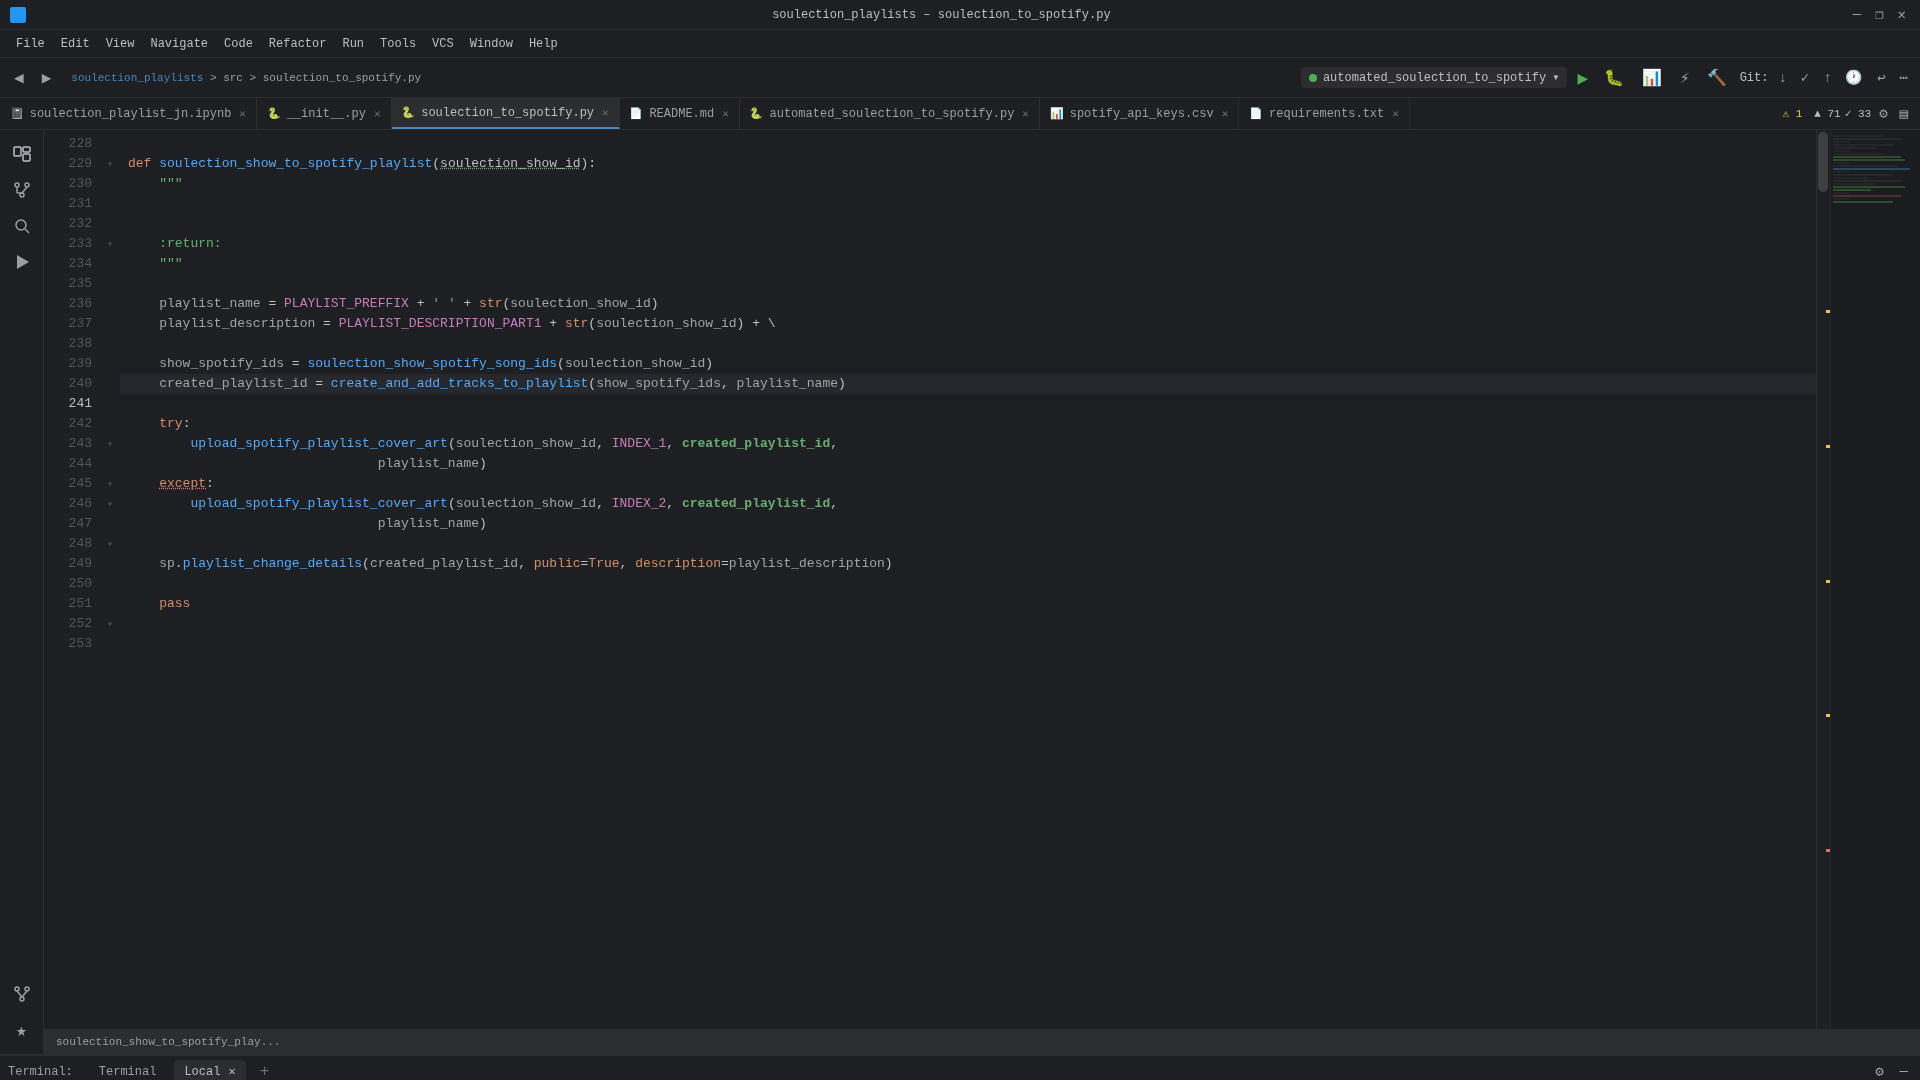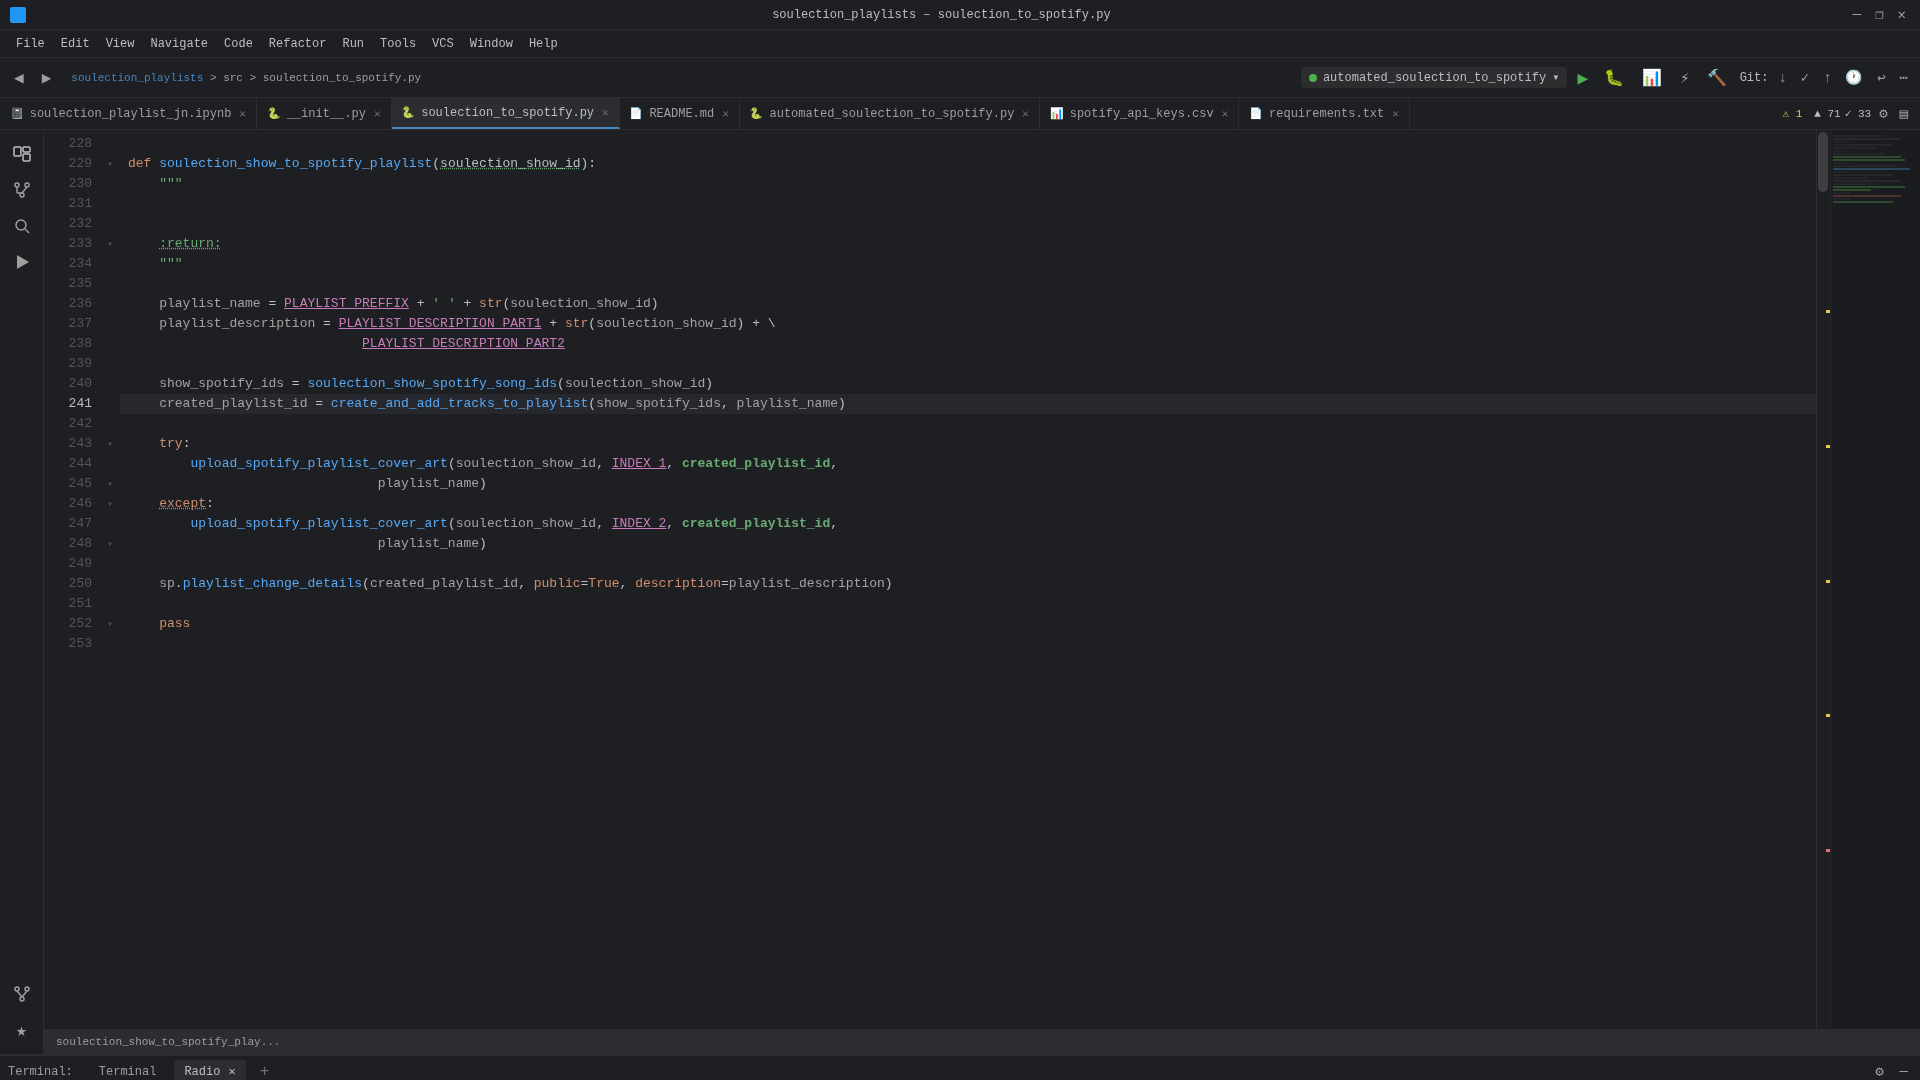--- a/index.html
+++ b/index.html
@@ -195,21 +195,21 @@
       align-items: center;
     }
 
     
     .kw { color: #cf8e6d; }
     .fn { color: #56a8f5; }
     .str { color: #6aab73; }
     .param { color: #bcbec4; }
     .builtin { color: #cf8e6d; }
     .var { color: #a3a3a3; }
-    .const { color: #c77dba; text-decoration: underline; }
+    .const { color: #c77dba; }
 
     
     #minimap {
       width: 100px;
       background: #1a1b1e;
       border-left: 1px solid #2d2d30;
       overflow: hidden;
       opacity: 0.7;
     }
 
@@ -497,40 +497,37 @@
           <span>&nbsp;&nbsp;&nbsp;&nbsp;</span><span class="str">"""</span>
         </div>
 
         <div class="code-line">&nbsp;</div>
 
         <div class="code-line">
           <span>&nbsp;&nbsp;&nbsp;&nbsp;</span>
         </div>
 
         <div class="code-line">
-          <span>&nbsp;&nbsp;&nbsp;&nbsp;</span><span class="str" style="text-decoration:underline;text-decoration-style:dotted;">:return:</span>
+          <span>&nbsp;&nbsp;&nbsp;&nbsp;</span><span class="str" style="text-decoration-style:dotted;">:return:</span>
         </div>
 
         <div class="code-line">
           <span>&nbsp;&nbsp;&nbsp;&nbsp;</span><span class="str">"""</span>
         </div>
 
         <div class="code-line">&nbsp;</div>
 
         <div class="code-line">
           <span>&nbsp;&nbsp;&nbsp;&nbsp;</span><span class="var">playlist_name</span><span> = </span><span class="const">PLAYLIST_PREFFIX</span><span> + </span><span class="str">' '</span><span> + </span><span class="builtin">str</span><span>(</span><span class="var">soulection_show_id</span><span>)</span>
         </div>
 
         <div class="code-line">
           <span>&nbsp;&nbsp;&nbsp;&nbsp;</span><span class="var">playlist_description</span><span> = </span><span class="const">PLAYLIST_DESCRIPTION_PART1</span><span> + </span><span class="builtin">str</span><span>(</span><span class="var">soulection_show_id</span><span>) + \</span>
         </div>
 
-        <div class="code-line">
-          <span>&nbsp;&nbsp;&nbsp;&nbsp;&nbsp;&nbsp;&nbsp;&nbsp;&nbsp;&nbsp;&nbsp;&nbsp;&nbsp;&nbsp;&nbsp;&nbsp;&nbsp;&nbsp;&nbsp;&nbsp;&nbsp;&nbsp;&nbsp;&nbsp;&nbsp;&nbsp;&nbsp;&nbsp;&nbsp;&nbsp;</span><span class="const">PLAYLIST_DESCRIPTION_PART2</span>
-        </div>
 
         <div class="code-line">&nbsp;</div>
 
         <div class="code-line">
           <span>&nbsp;&nbsp;&nbsp;&nbsp;</span><span class="var">show_spotify_ids</span><span> = </span><span class="fn">soulection_show_spotify_song_ids</span><span>(</span><span class="var">soulection_show_id</span><span>)</span>
         </div>
 
         <div class="code-line current-line-highlight">
           <span>&nbsp;&nbsp;&nbsp;&nbsp;</span><span class="var">created_playlist_id</span><span> = </span><span class="fn">create_and_add_tracks_to_playlist</span><span>(</span><span class="var">show_spotify_ids</span><span>, </span><span class="var">playlist_name</span><span>)</span>
         </div>
@@ -622,21 +619,21 @@
   </div>
 </div>
 
 <div id="terminal-panel">
   <div id="terminal-tab-bar">
     <span style="font-size:12px;color:#9e9e9e;margin-right:8px;">Terminal:</span>
     <div class="terminal-tab">
       <span>Terminal</span>
     </div>
     <div class="terminal-tab active">
-      <span>Radio</span>
+      <span>Local</span>
       <span class="close-btn" style="margin-left:4px;">✕</span>
     </div>
     <span class="terminal-tab-add">+</span>
     <div class="terminal-controls">
       <span class="terminal-ctrl-btn">⚙</span>
       <span class="terminal-ctrl-btn">—</span>
     </div>
   </div>
 
 </div>

